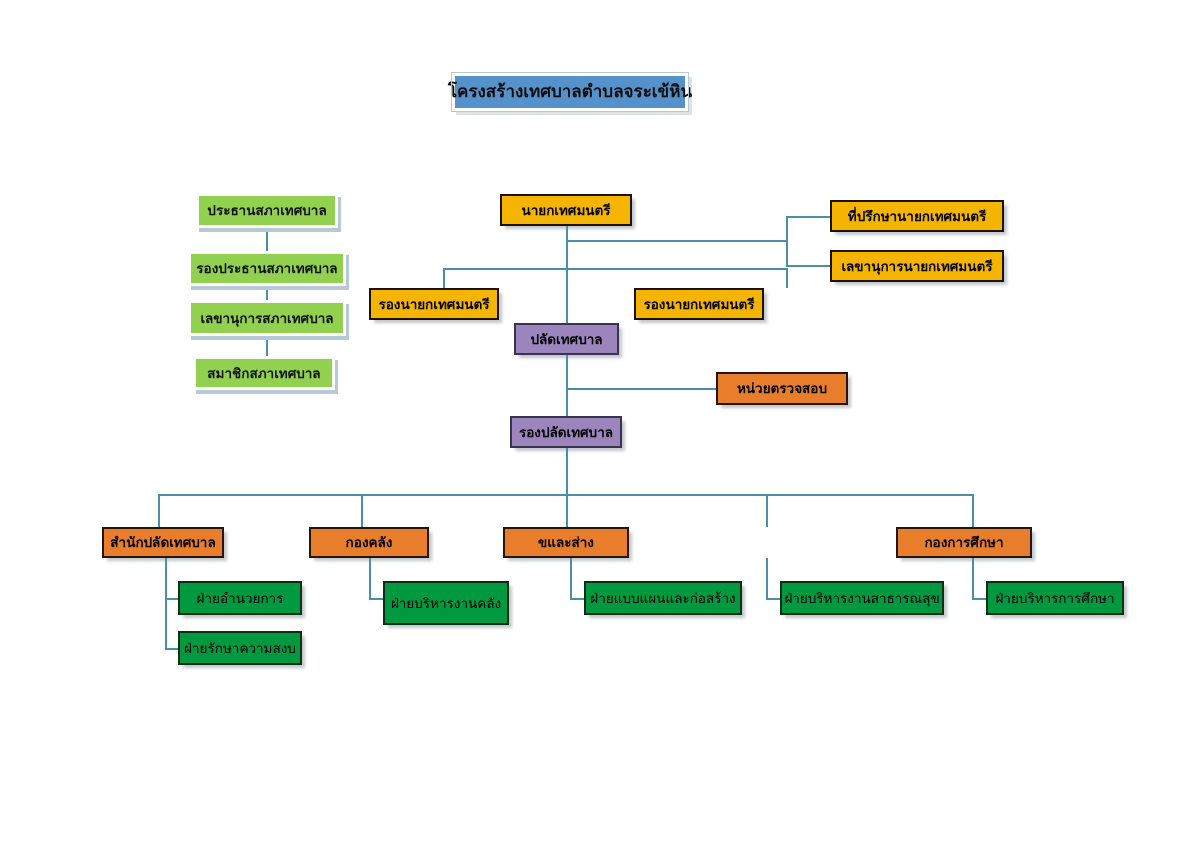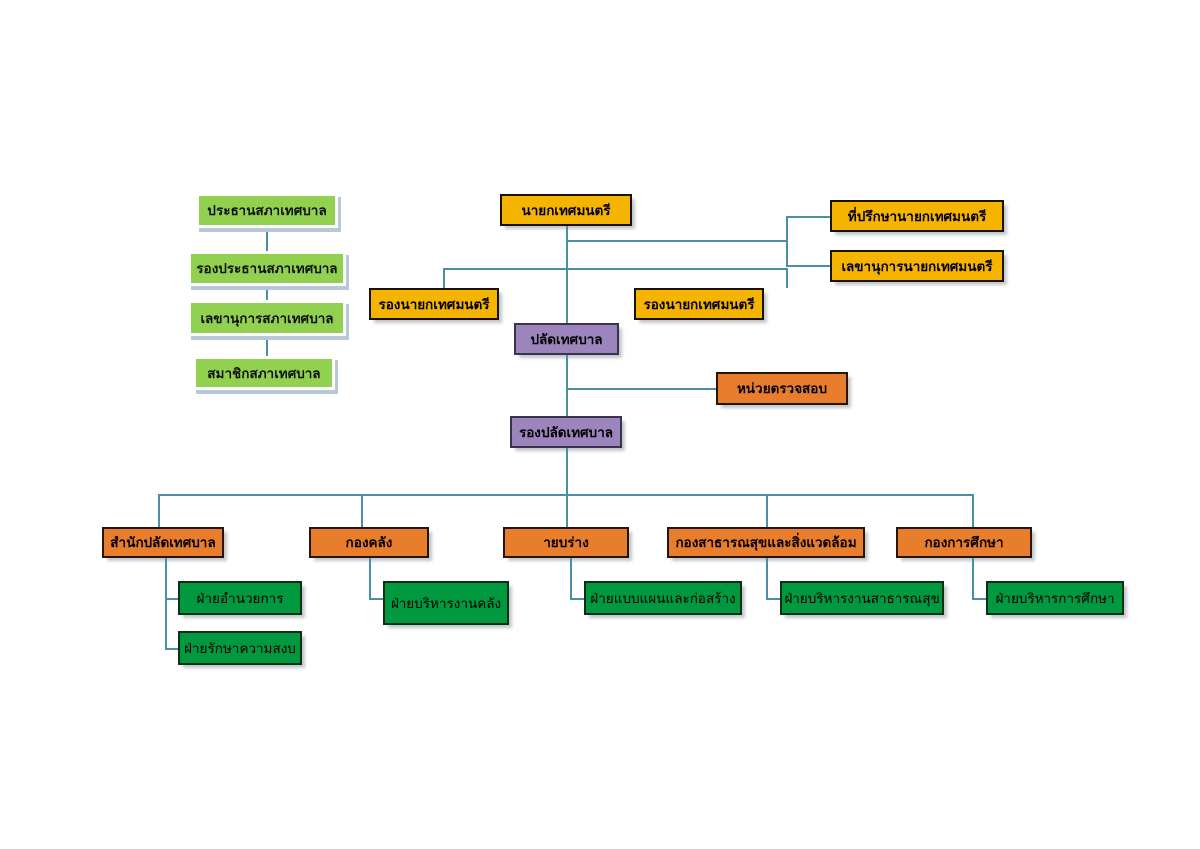--- a/index.html
+++ b/index.html
@@ -95,20 +95,21 @@
     font-size: 13.5px;
     font-weight: 400;
     color: #000000;
   }
 </style>
 </head>
 <body>
 
 <div id="canvas">
 
+  <div class="node title-box" style="left:452px; top:73px; width:236px; height:38px;">โครงสร้างเทศบาลตำบลจระเข้หิน</div>
 
   <div class="ln v" style="left:266px; top:228px; height:24px;"></div>
   <div class="ln v" style="left:266px; top:286px; height:22px;"></div>
   <div class="ln v" style="left:266px; top:336px; height:22px;"></div>
 
   <div class="node green-light" style="left:196px; top:193px; width:142px; height:35px;">ประธานสภาเทศบาล</div>
 
   <div class="node green-light" style="left:188px; top:251px; width:158px; height:35px;">รองประธานสภาเทศบาล</div>
 
   <div class="node green-light" style="left:188px; top:300px; width:158px; height:36px;">เลขานุการสภาเทศบาล</div>
@@ -152,23 +153,22 @@
   <div class="ln v" style="left:158px; top:494px; height:33px;"></div>
   <div class="ln v" style="left:361px; top:494px; height:33px;"></div>
   <div class="ln v" style="left:566px; top:494px; height:33px;"></div>
   <div class="ln v" style="left:766px; top:494px; height:33px;"></div>
   <div class="ln v" style="left:972px; top:494px; height:33px;"></div>
 
   <div class="node orange" style="left:102px; top:527px; width:122px; height:31px;">สำนักปลัดเทศบาล</div>
 
   <div class="node orange" style="left:309px; top:527px; width:120px; height:31px;">กองคลัง</div>
 
-  <div class="node orange" style="left:503px; top:527px; width:126px; height:31px;">ายบร่าง</div>
+  <div class="node orange" style="left:503px; top:527px; width:126px; height:31px;">ขและส่าง</div>
 
-  <div class="node orange" style="left:667px; top:527px; width:198px; height:31px;">กองสาธารณสุขและสิ่งแวดล้อม</div>
 
   <div class="node orange" style="left:896px; top:527px; width:136px; height:31px;">กองการศึกษา</div>
 
   <div class="ln v" style="left:165px; top:558px; height:92px;"></div>
   <div class="ln h" style="left:165px; top:598px; width:13px;"></div>
   <div class="ln h" style="left:165px; top:648px; width:13px;"></div>
 
   <div class="ln v" style="left:369px; top:558px; height:42px;"></div>
   <div class="ln h" style="left:369px; top:598px; width:14px;"></div>
 

